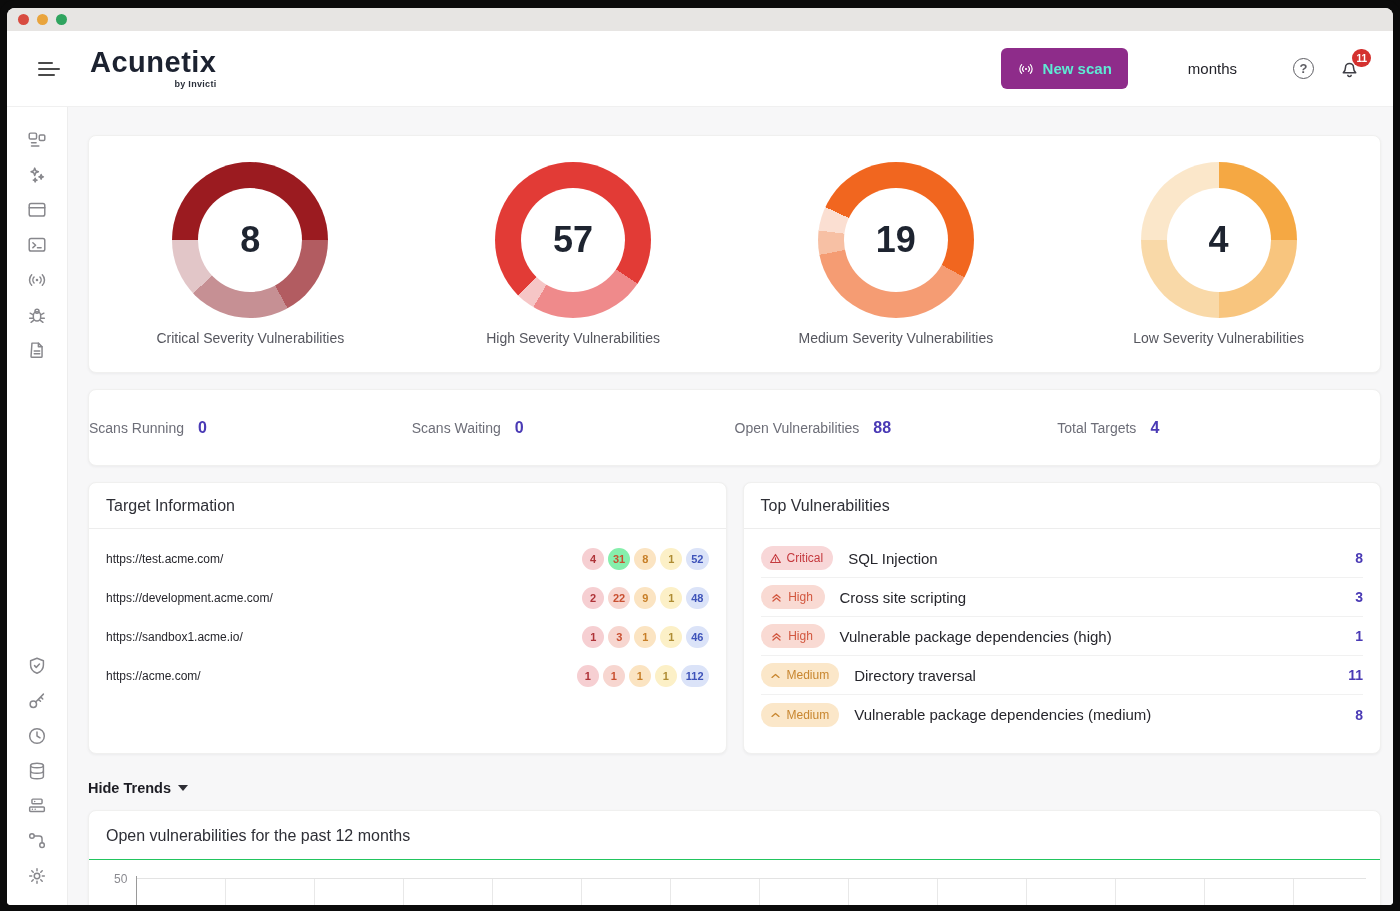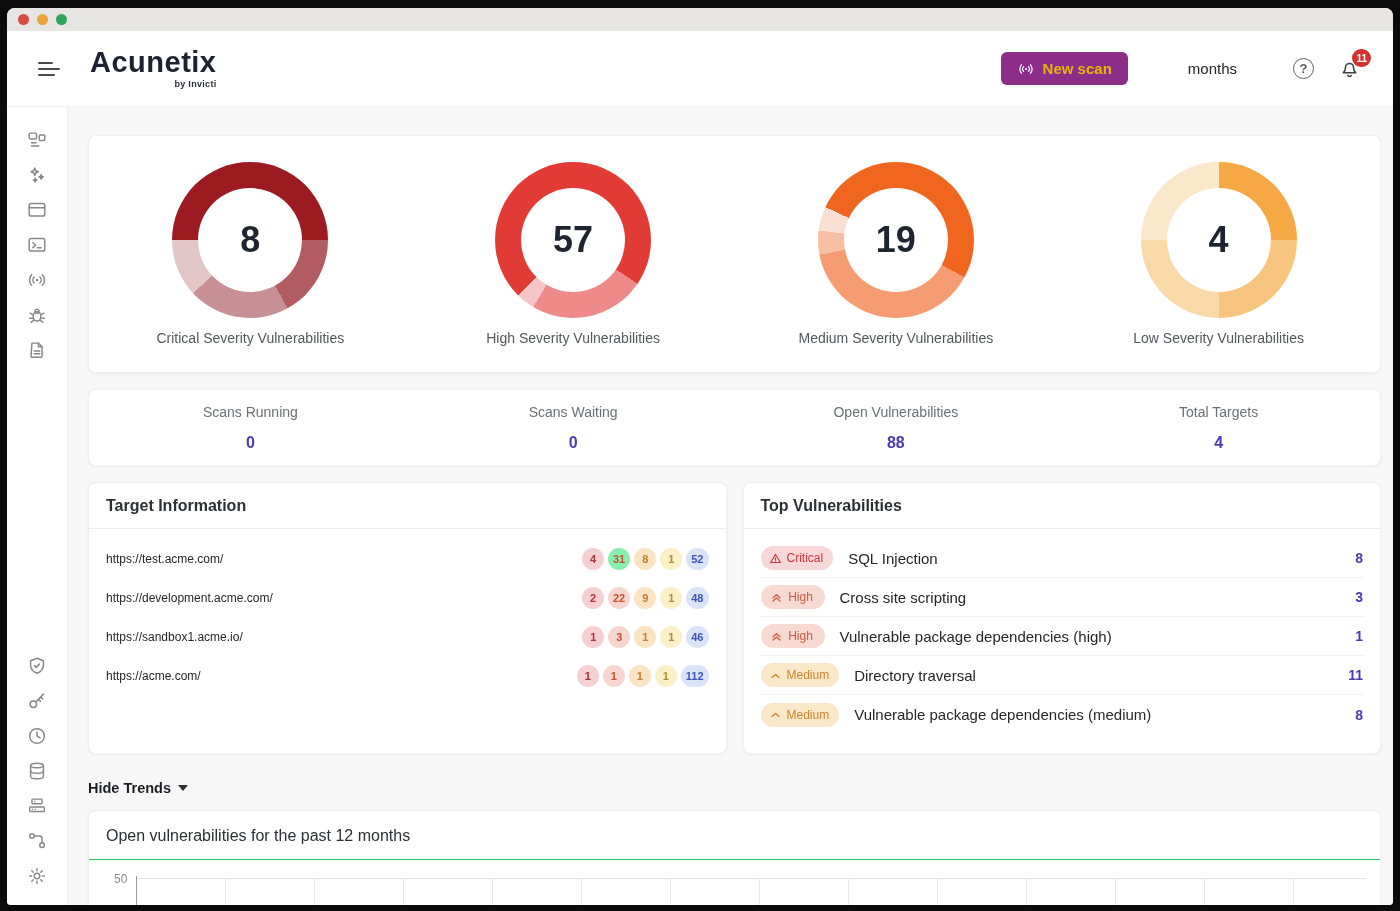--- a/index.html
+++ b/index.html
@@ -18,21 +18,21 @@
   .header { height:76px; background:#fff; display:flex; align-items:center; border-bottom:1px solid #f0f0f0; flex:0 0 auto; }
   .hamburger { margin-left:31px; width:24px; cursor:pointer; display:flex; flex-direction:column; gap:4px; }
   .hamburger span { height:2px; background:#4a4a4a; border-radius:1px; display:block; }
   .hamburger span:nth-child(1){ width:15px; }
   .hamburger span:nth-child(2){ width:22px; }
   .hamburger span:nth-child(3){ width:17px; }
   .logo-block { margin-left:28px; display:flex; flex-direction:column; align-items:flex-end; }
   .logo-main { font-size:29px; font-weight:800; color:#1c2230; letter-spacing:0.5px; line-height:1; }
   .logo-sub { font-size:9px; font-weight:700; color:#2a2f3a; margin-top:2px; letter-spacing:0.3px; }
   .header-right { margin-left:auto; display:flex; align-items:center; margin-right:32px; }
-  .new-scan-btn { display:flex; align-items:center; gap:8px; background:#8e2c8a; color:#eab308; border:none; border-radius:6px; height:33px; padding:0 16px; font-size:15px; font-weight:700; font-family:inherit; cursor:pointer; }
+  .new-scan-btn { display:flex; align-items:center; gap:8px; background:#8e2c8a; color:#5eead4; border:none; border-radius:6px; height:41px; padding:0 16px; font-size:15px; font-weight:700; font-family:inherit; cursor:pointer; }
   .new-scan-btn svg { width:18px; height:18px; }
   .username { margin-left:60px; font-size:15px; color:#23232a; }
   .help-btn { margin-left:56px; width:21px; height:21px; border-radius:50%; border:1.6px solid #5d5d63; color:#5d5d63; font-size:13px; font-weight:700; display:flex; align-items:center; justify-content:center; cursor:pointer; background:#fff; }
   .bell-wrap { margin-left:24px; position:relative; cursor:pointer; }
   .bell-wrap svg { width:23px; height:23px; color:#3f3f46; }
   .badge-notif { position:absolute; top:-8px; right:-10px; background:#d4312f; color:#fff; font-size:10px; font-weight:700; min-width:18px; height:18px; border-radius:9px; display:flex; align-items:center; justify-content:center; padding:0 4px; }
 
   
   .app-body { flex:1 1 auto; display:flex; min-height:0; }
   .sidebar { flex:0 0 61px; background:#fff; border-right:1px solid #ededed; display:flex; flex-direction:column; justify-content:space-between; padding:22px 0 18px 0; }
@@ -46,29 +46,29 @@
   
   .donut-card { height:238px; display:flex; align-items:center; }
   .donut-block { flex:1; display:flex; flex-direction:column; align-items:center; cursor:pointer; }
   .donut { width:156px; height:156px; border-radius:50%; display:flex; align-items:center; justify-content:center; }
   .donut-hole { width:104px; height:104px; background:#fff; border-radius:50%; display:flex; align-items:center; justify-content:center; }
   .donut-count { font-size:36px; font-weight:700; color:#1e2430; }
   .donut-label { margin-top:12px; font-size:14px; color:#55565e; }
 
   
   .stats-card { margin-top:16px; height:77px; display:flex; align-items:center; }
-  .stat { flex:1; display:flex; flex-direction:column; align-items:center; gap:14px; }
+  .stat { flex:1; display:flex; flex-direction:row; align-items:center; gap:14px; }
   .stat-label { font-size:14px; color:#6d6e78; }
   .stat-value { font-size:16px; font-weight:700; color:#4a3ab5; cursor:pointer; }
 
   
   .panels-row { margin-top:16px; display:flex; gap:16px; }
   .panel { flex:1; height:272px; overflow:hidden; }
   .panel-header { padding:14px 17px 13px 17px; border-bottom:1px solid #ededed; }
-  .panel-title { font-size:16px; color:#2e2f36;font-weight:bold; }
+  .panel-title { font-size:16px; color:#2e2f36; }
   .panel-body { padding:10px 17px 0 17px; }
 
   .target-row { height:39px; display:flex; align-items:center; justify-content:space-between; cursor:pointer; }
   .target-url { font-size:12px; color:#26262c; }
   .badge-cluster { display:flex; gap:4px; }
   .count-badge { min-width:22px; height:22px; border-radius:11px; padding:0 5px; display:flex; align-items:center; justify-content:center; font-size:11px; font-weight:700; }
 
   .vuln-row { height:39px; display:flex; align-items:center; border-bottom:1px solid #f1f1f1; cursor:pointer; }
   .vuln-row:last-child { border-bottom:none; }
   .sev-pill { display:flex; align-items:center; gap:5px; height:24px; border-radius:12px; padding:0 10px 0 8px; font-size:12px; font-weight:400; flex:0 0 auto; min-width:64px; justify-content:center; }

